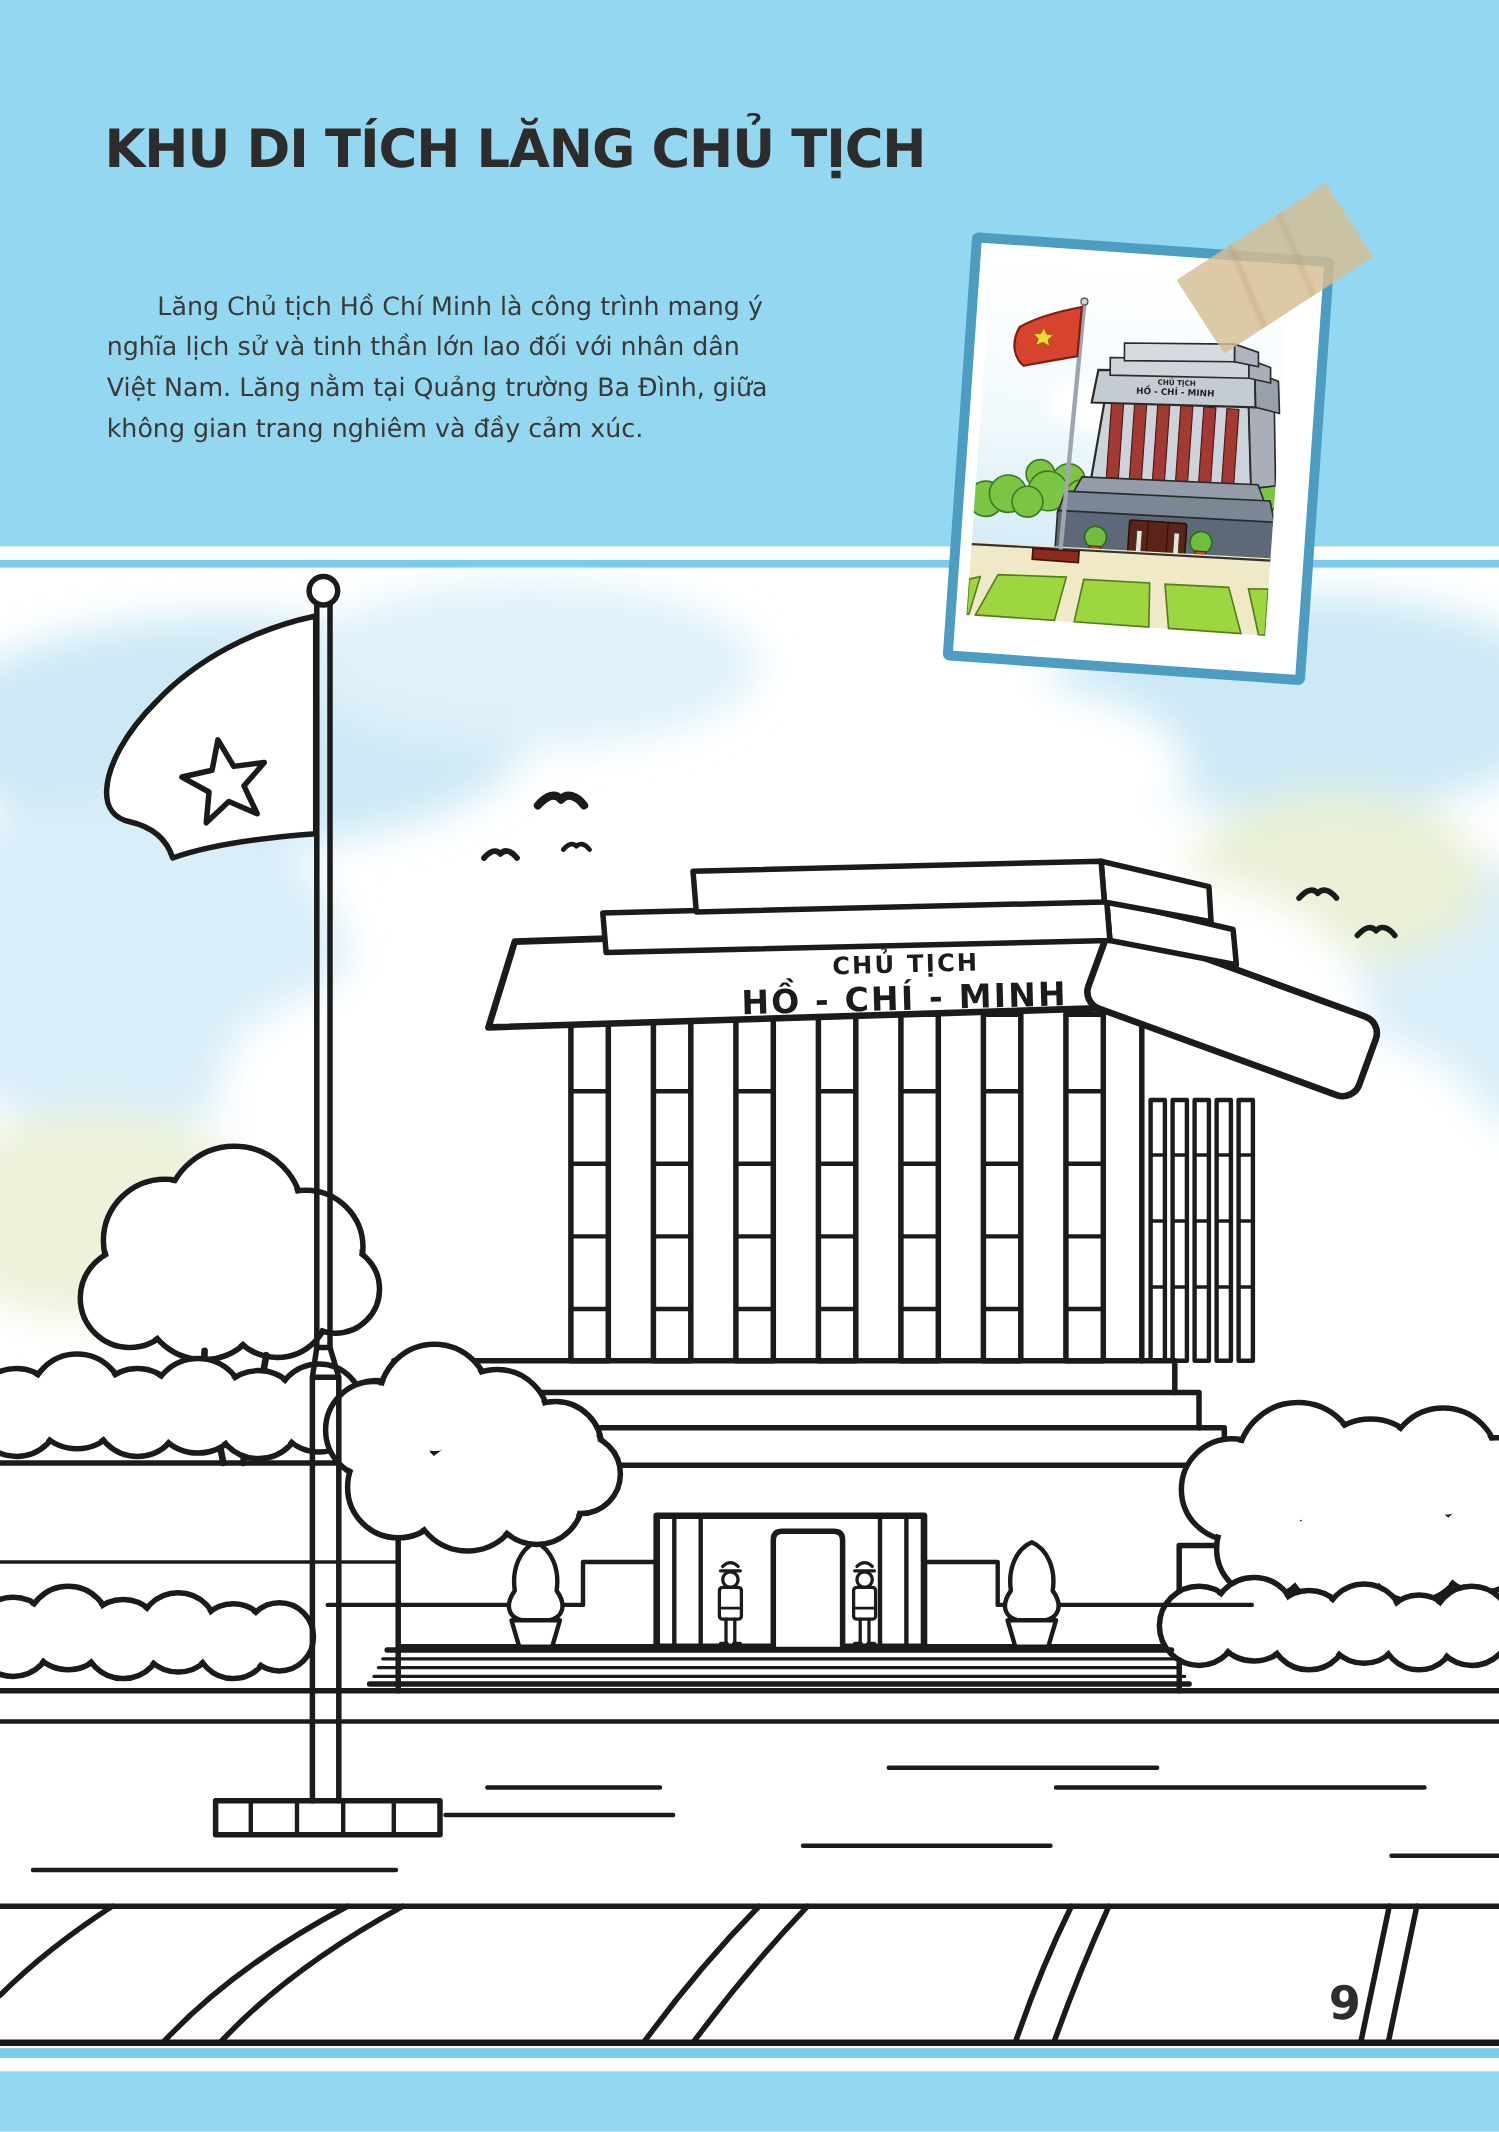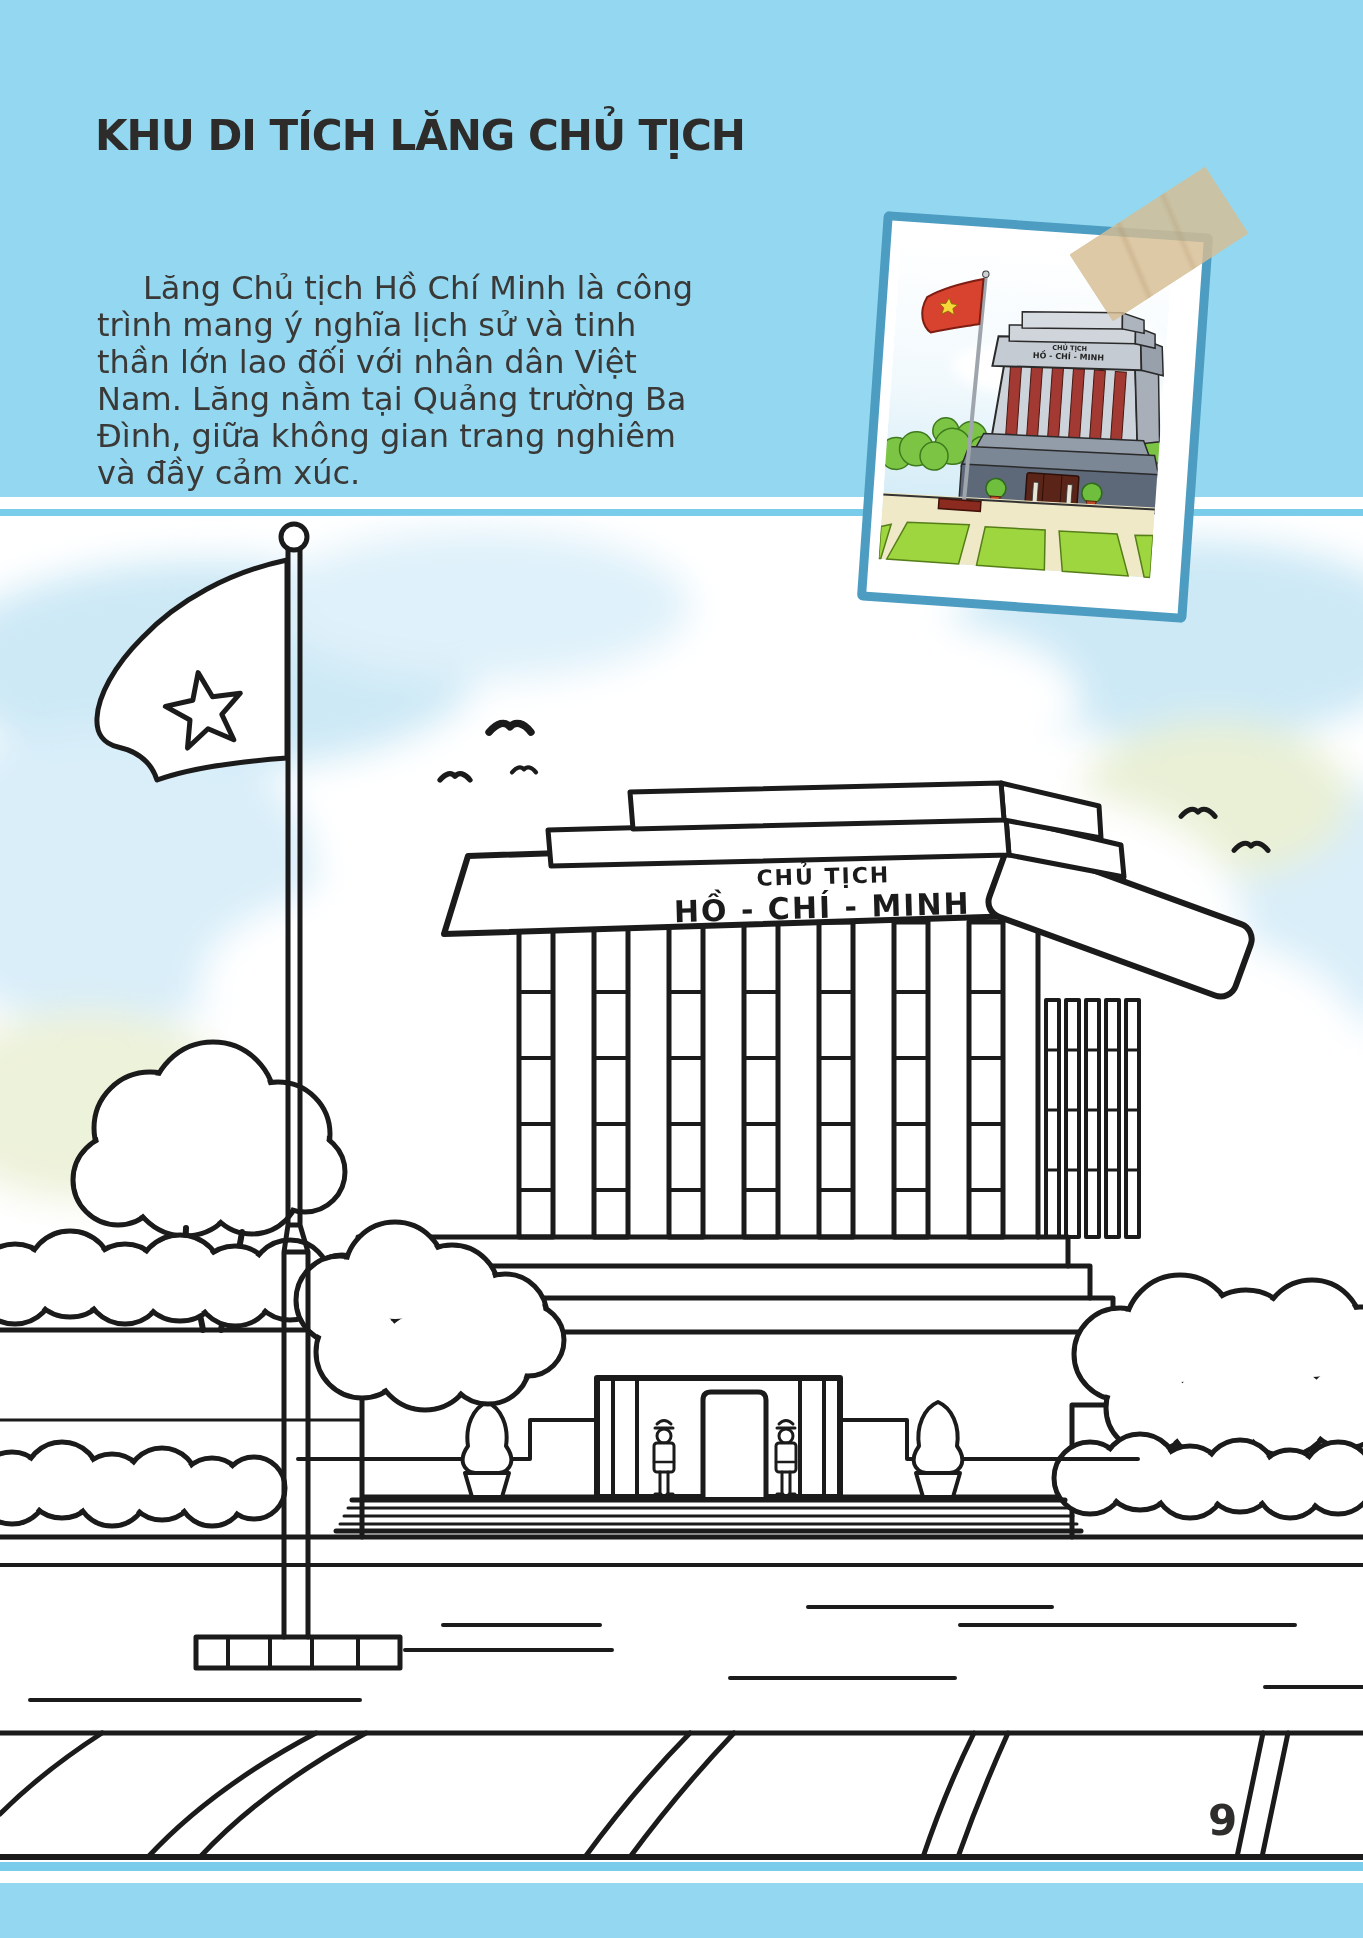--- a/index.html
+++ b/index.html
@@ -7,23 +7,23 @@
         font-family:"DejaVu Sans",sans-serif;}
   
   .band-top{position:absolute;left:0;top:0;width:1363px;height:497px;background:#93D8F0;}
   .stripe-white-top{position:absolute;left:0;top:497px;width:1363px;height:12px;background:#ffffff;}
   .stripe-blue-top{position:absolute;left:0;top:509px;width:1363px;height:7px;background:#79CCEA;}
   .stripe-blue-bottom{position:absolute;left:0;top:1862px;width:1363px;height:9px;background:#79CCEA;}
   .stripe-white-bottom{position:absolute;left:0;top:1871px;width:1363px;height:12px;background:#ffffff;}
   .band-bottom{position:absolute;left:0;top:1883px;width:1363px;height:55px;background:#93D8F0;}
   
   .title{position:absolute;left:95px;top:100px;width:820px;color:#2D2C2A;
-         font-weight:bold;font-size:42px;line-height:72px;letter-spacing:-1px;}
+         font-weight:bold;font-size:48px;line-height:72px;letter-spacing:-1px;}
   .intro{position:absolute;left:97px;top:238px;width:612px;color:#3A3937;
-         font-size:32px;line-height:37px;text-indent:46px;font-weight:normal;}
+         font-size:23px;line-height:37px;text-indent:46px;font-weight:normal;}
   
   .photo-card{position:absolute;left:870px;top:222px;width:292px;height:352px;
               background:#ffffff;border:9px solid #4D9CC1;border-radius:6px;
               padding:10px;transform:rotate(4deg);z-index:3;}
   .photo-card svg{display:block;width:272px;height:332px;}
   .tape{position:absolute;left:1078px;top:204px;width:162px;height:80px;z-index:4;
         transform:rotate(-33deg);background:rgba(215,189,147,0.82);
         background-image:linear-gradient(100deg,transparent 30%,rgba(160,130,90,.22) 33%,transparent 36%,transparent 60%,rgba(160,130,90,.18) 63%,transparent 66%);
         border-radius:2px;}
   

